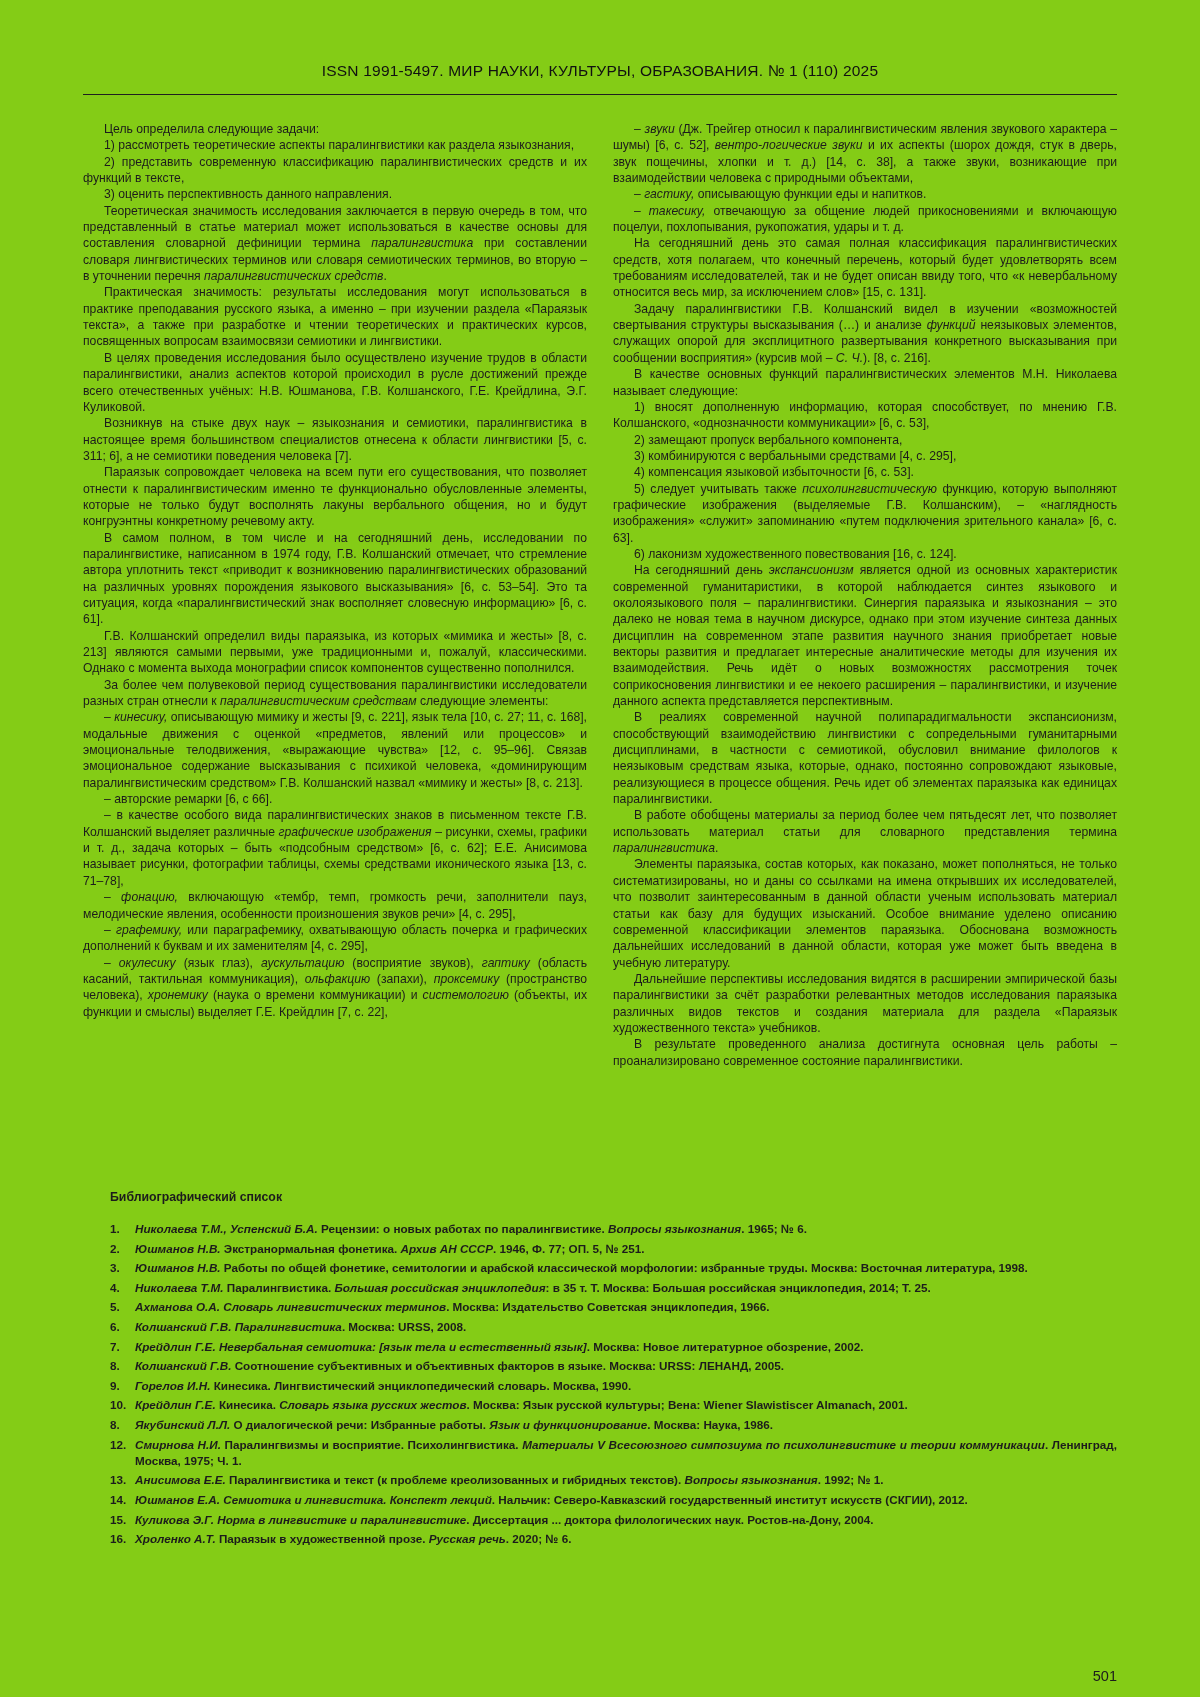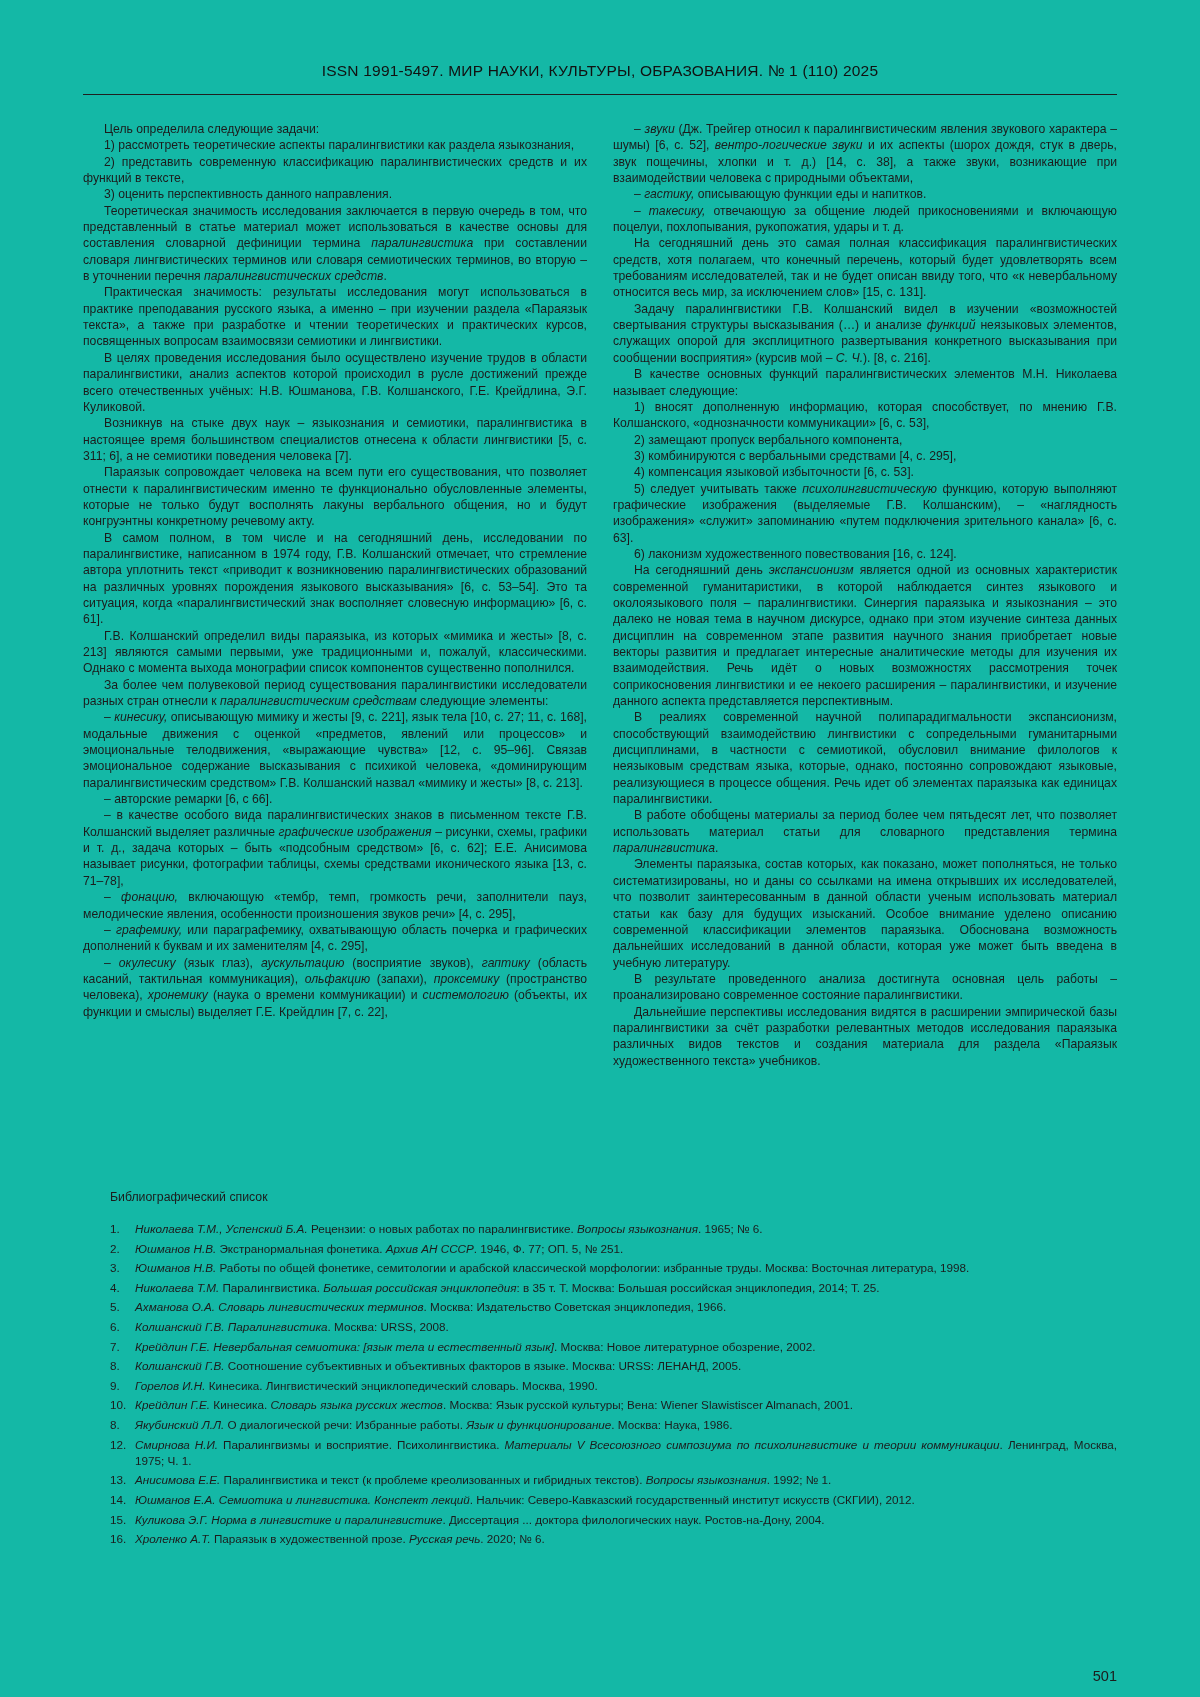--- a/index.html
+++ b/index.html
@@ -4,21 +4,21 @@
 <style>
   * { box-sizing: border-box; }
   html, body { margin: 0; padding: 0; }
   body {
     width: 1200px; height: 1697px;
     background: #ffffff;
     font-family: "Liberation Sans", sans-serif;
     color: #1c1c1c;
     -webkit-font-smoothing: antialiased;
   }
-  .page { position: relative; width: 1200px; height: 1697px; background: #14b8a6; overflow: hidden; }
+  .page { position: relative; width: 1200px; height: 1697px; background: #84cc16; overflow: hidden; }
 
   .header {
     position: absolute; left: 83px; top: 62px; width: 1034px;
     text-align: center; font-size: 15.5px; letter-spacing: 0.2px; color: #111;
   }
   .header-rule {
     position: absolute; left: 83px; top: 94px; width: 1034px;
     border-top: 1.5px solid #1f1f1f; height: 0;
   }
 
@@ -26,21 +26,21 @@
     position: absolute; left: 83px; top: 121px; width: 1034px; height: 1058px;
     display: flex; gap: 26px; overflow: hidden;
   }
   .col {
     width: 504px; flex: 1 1 50%;
     font-size: 12.2px; line-height: 16.35px;
     text-align: justify; color: #1c1c1c;
   }
   .col p { margin: 0; padding: 0; text-indent: 21px; }
 
-  .biblio { position: absolute; left: 83px; top: 1190px; width: 1034px; color: #1c1c1c; }
+  .biblio { position: absolute; left: 83px; top: 1190px; width: 1034px; color: #1c1c1c; font-weight: bold; }
   .biblio-title { font-size: 12.3px; margin: 0 0 17px 27px; }
   .refs { font-size: 11.7px; line-height: 16.2px; }
   .ref { display: flex; margin-bottom: 3.4px; }
   .ref-num { flex: none; width: 25px; margin-left: 27px; }
   .ref-text { flex: 1 1 auto; text-align: justify; }
 
   .page-number {
     position: absolute; right: 83px; top: 1668px;
     font-size: 14.5px; color: #1c1c1c;
   }
@@ -87,22 +87,22 @@
         <p>1) вносят дополненную информацию, которая способствует, по мнению Г.В. Колшанского, «однозначности коммуникации» [6, с. 53],</p>
         <p>2) замещают пропуск вербального компонента,</p>
         <p>3) комбинируются с вербальными средствами [4, с. 295],</p>
         <p>4) компенсация языковой избыточности [6, с. 53].</p>
         <p>5) следует учитывать также <i>психолингвистическую</i> функцию, которую выполняют графические изображения (выделяемые Г.В. Колшанским), – «наглядность изображения» «служит» запоминанию «путем подключения зрительного канала» [6, с. 63].</p>
         <p>6) лаконизм художественного повествования [16, с. 124].</p>
         <p>На сегодняшний день <i>экспансионизм</i> является одной из основных характеристик современной гуманитаристики, в которой наблюдается синтез языкового и околоязыкового поля – паралингвистики. Синергия параязыка и языкознания – это далеко не новая тема в научном дискурсе, однако при этом изучение синтеза данных дисциплин на современном этапе развития научного знания приобретает новые векторы развития и предлагает интересные аналитические методы для изучения их взаимодействия. Речь идёт о новых возможностях рассмотрения точек соприкосновения лингвистики и ее некоего расширения – паралингвистики, и изучение данного аспекта представляется перспективным.</p>
         <p>В реалиях современной научной полипарадигмальности экспансионизм, способствующий взаимодействию лингвистики с сопредельными гуманитарными дисциплинами, в частности с семиотикой, обусловил внимание филологов к неязыковым средствам языка, которые, однако, постоянно сопровождают языковые, реализующиеся в процессе общения. Речь идет об элементах параязыка как единицах паралингвистики.</p>
         <p>В работе обобщены материалы за период более чем пятьдесят лет, что позволяет использовать материал статьи для словарного представления термина <i>паралингвистика</i>.</p>
         <p>Элементы параязыка, состав которых, как показано, может пополняться, не только систематизированы, но и даны со ссылками на имена открывших их исследователей, что позволит заинтересованным в данной области ученым использовать материал статьи как базу для будущих изысканий. Особое внимание уделено описанию современной классификации элементов параязыка. Обоснована возможность дальнейших исследований в данной области, которая уже может быть введена в учебную литературу.</p>
+        <p>Дальнейшие перспективы исследования видятся в расширении эмпирической базы паралингвистики за счёт разработки релевантных методов исследования параязыка различных видов текстов и создания материала для раздела «Параязык художественного текста» учебников.</p>
         <p>В результате проведенного анализа достигнута основная цель работы – проанализировано современное состояние паралингвистики.</p>
-        <p>Дальнейшие перспективы исследования видятся в расширении эмпирической базы паралингвистики за счёт разработки релевантных методов исследования параязыка различных видов текстов и создания материала для раздела «Параязык художественного текста» учебников.</p>
       </div>
   </main>
 
   <section class="biblio">
     <div class="biblio-title">Библиографический список</div>
     <div class="refs">
         <div class="ref">
           <span class="ref-num">1.</span>
           <span class="ref-text"><i>Николаева Т.М., Успенский Б.А.</i> Рецензии: о новых работах по паралингвистике. <i>Вопросы языкознания</i>. 1965; № 6.</span>
         </div>

